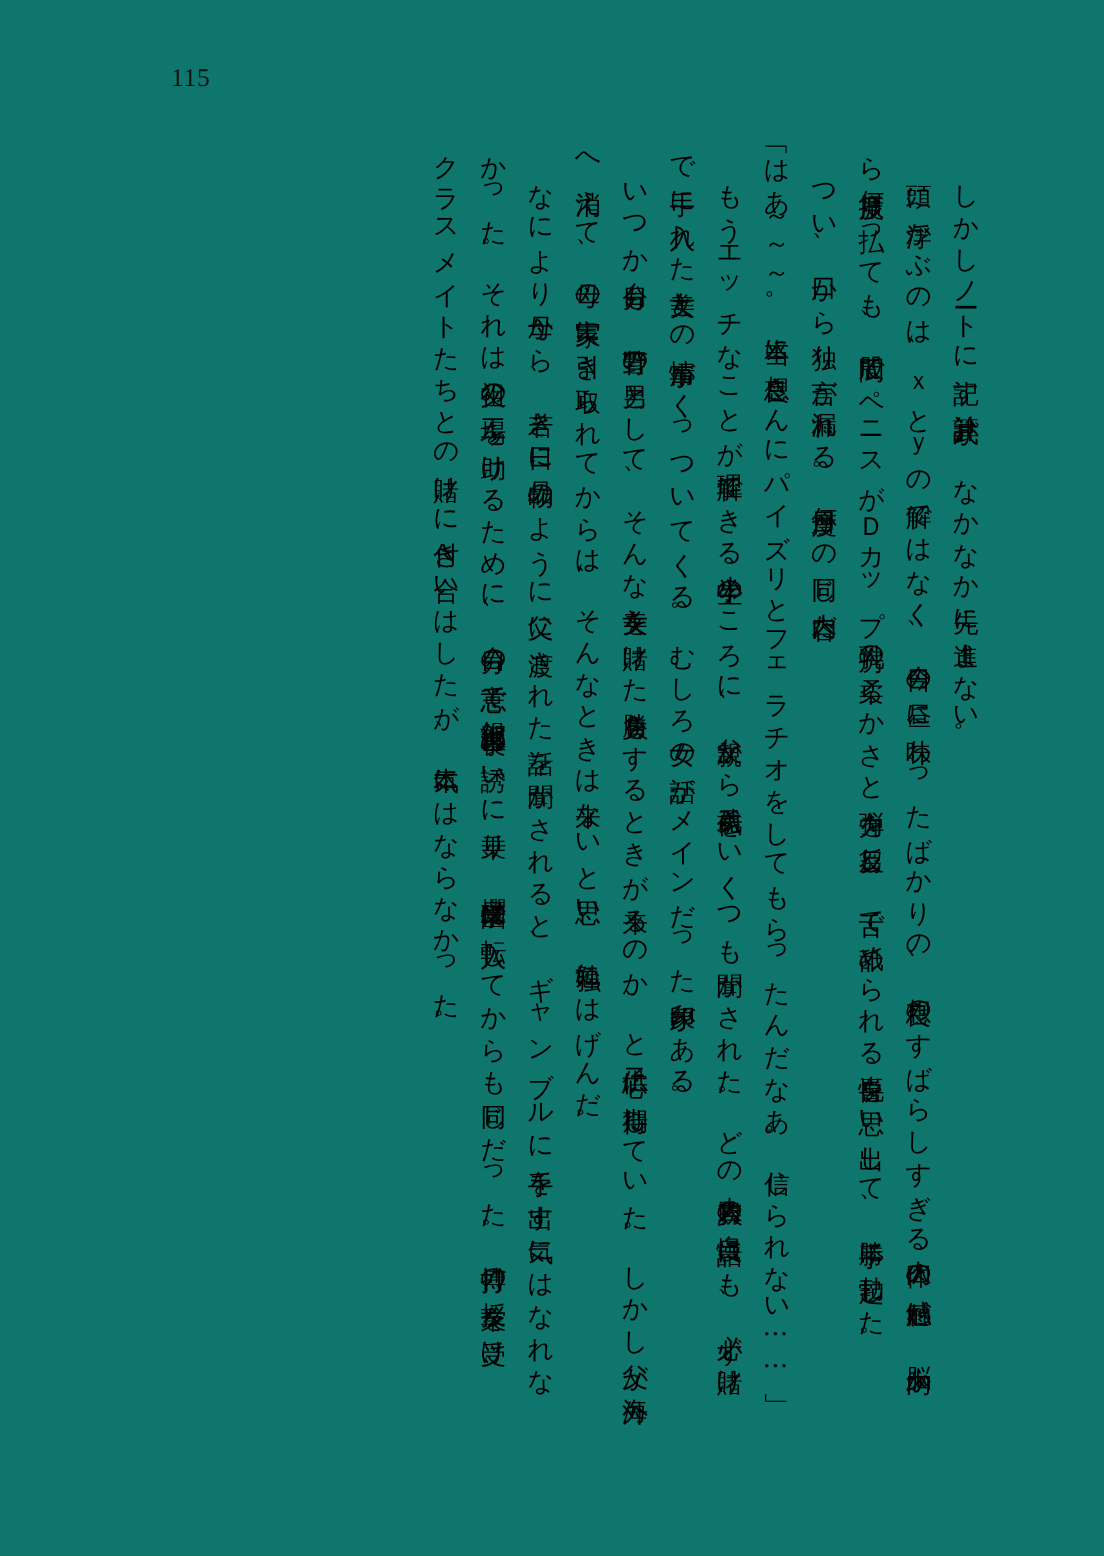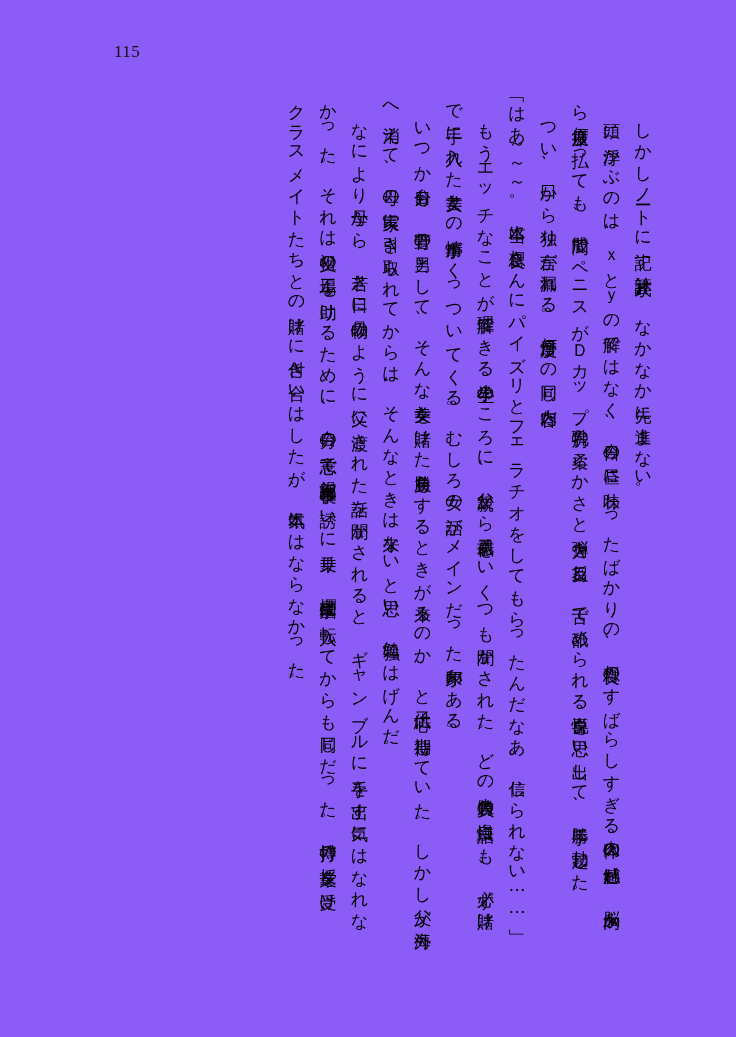--- a/index.html
+++ b/index.html
@@ -14,21 +14,21 @@
     color: #000000;
     position: relative;
     overflow: hidden;
   }
   #page {
     position: absolute;
     left: 0;
     top: 0;
     width: 736px;
     height: 1037px;
-    background: #8b5cf6;
+    background: #0f766e;
     box-sizing: border-box;
   }
   #page-number {
     position: absolute;
     left: 114px;
     top: 42px;
     font-family: "Liberation Serif", "DejaVu Serif", serif;
     font-size: 17px;
     letter-spacing: 0.5px;
     color: #111111;

